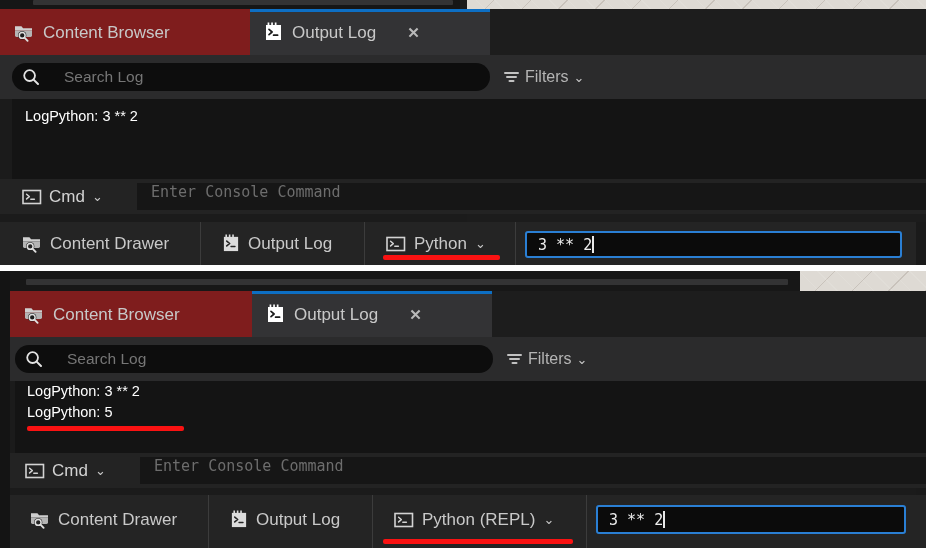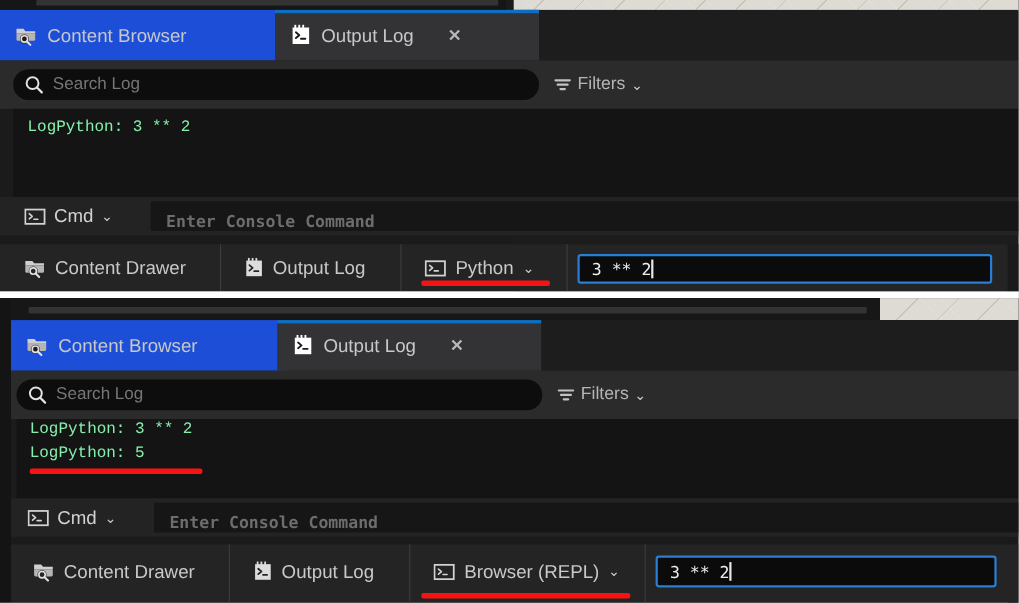--- a/index.html
+++ b/index.html
@@ -26,62 +26,62 @@
   .gray-bar { position:absolute; background:#333334; border-radius:1px; }
 
   
   .tabbar { position: absolute; background: #242424; }
   .tab {
     position: absolute; top: 0; height: 100%;
     display: flex; align-items: center; gap: 9px;
     padding: 0 14px; box-sizing: border-box;
     color: #c8c8c8; font-size: 17px; white-space: nowrap;
   }
-  .tab.inactive { background: #1d4ed8; }
+  .tab.inactive { background: #7f1d1d; }
   .tab.active { background: #333335; }
   .tab.active::before {
     content: ""; position: absolute; left: 0; right: 0; top: 0; height: 2.5px;
     background: #0d6fc4;
   }
   .tab .lbl { line-height: 1; }
   .tab .x {
     color: #b9b9b9; font-size: 15px; font-weight: bold; line-height: 1;
     margin-left: 22px;
   }
 
   
   .ico { display:inline-block; flex:0 0 auto; line-height:0; }
 
   
   .searchrow { position: absolute; background: #2a2a2b; }
   .searchbox {
     position: absolute; background: #0d0d0d; border-radius: 999px;
-    display: flex; align-items: center; gap: 8px; padding-left: 10px;
+    display: flex; align-items: center; gap: 24px; padding-left: 10px;
     box-sizing: border-box;
     text-align: center;
   }
   .searchbox .ph { color:#767676; font-size: 15.5px; }
   .filters {
     position: absolute; display:flex; align-items:center; gap:5px;
     color:#b5b5b5; font-size:16px;justify-content:center;
   }
 
   
   .logarea { position:absolute; background:#141414; }
   .logline {
-    position:absolute; color:#86efac;
-    font-family:Liberation Mono, monospace; font-size:14.5px; white-space:pre;
+    position:absolute; color:#ffffff;
+    font-family:Liberation Sans, sans-serif; font-size:14.5px; white-space:pre;
   }
 
   
   .cmdrow { position:absolute; background:#232323; display:flex; align-items:center; }
   .cmdlabel { display:flex; align-items:center; gap:7px; color:#d2d2d2; font-size:17px; }
   .cmdinput {
-    position:absolute; background:#161616; display:flex; align-items:flex-end;
-    padding-left:14px; box-sizing:border-box;font-weight:bold;
+    position:absolute; background:#161616; display:flex; align-items:flex-start;
+    padding-left:14px; box-sizing:border-box;
   }
   .cmdinput .ph { color:#6d6d6d; font-family:"DejaVu Sans Mono", monospace; font-size:15px; }
 
   
   .statusbar { position:absolute; background:#242424; }
   .sbitem {
     position:absolute; top:0; height:100%;
     display:flex; align-items:center; gap:8px;
     color:#c9c9c9; font-size:17px; white-space:nowrap;
     padding:0 14px; box-sizing:border-box;
@@ -346,21 +346,21 @@
     </div>
     <div class="sbdiv" style="left:372px; top:224px; height:53px;"></div>
     <div class="sbitem" style="left:380px; top:224px; height:49px;">
       <span class="ico">
         <svg width="20" height="16" viewBox="0 0 20 16">
           <rect x="1" y="1.5" width="17.5" height="13" fill="none" stroke="#d3d3d3" stroke-width="1.6"></rect>
           <path d="M4.6 5.3l2.7 2.3-2.7 2.3" fill="none" stroke="#d3d3d3" stroke-width="1.5" stroke-linecap="round" stroke-linejoin="round"></path>
           <line x1="8.8" y1="10.3" x2="12.4" y2="10.3" stroke="#d3d3d3" stroke-width="1.5" stroke-linecap="round"></line>
         </svg>
       </span>
-      <span>Browser (REPL)</span>
+      <span>Python (REPL)</span>
       <span class="chev">⌄</span>
     </div>
     <div class="underline" style="left:383px; top:268px; width:190px; height:5px;"></div>
     <div class="sbdiv" style="left:586px; top:224px; height:53px;"></div>
 
     <div class="replinput" style="left:596px; top:234px; width:310px; height:29px;">
       <span class="val">3 ** 2</span>
         <span class="caret"></span>
     </div>
   </div>

